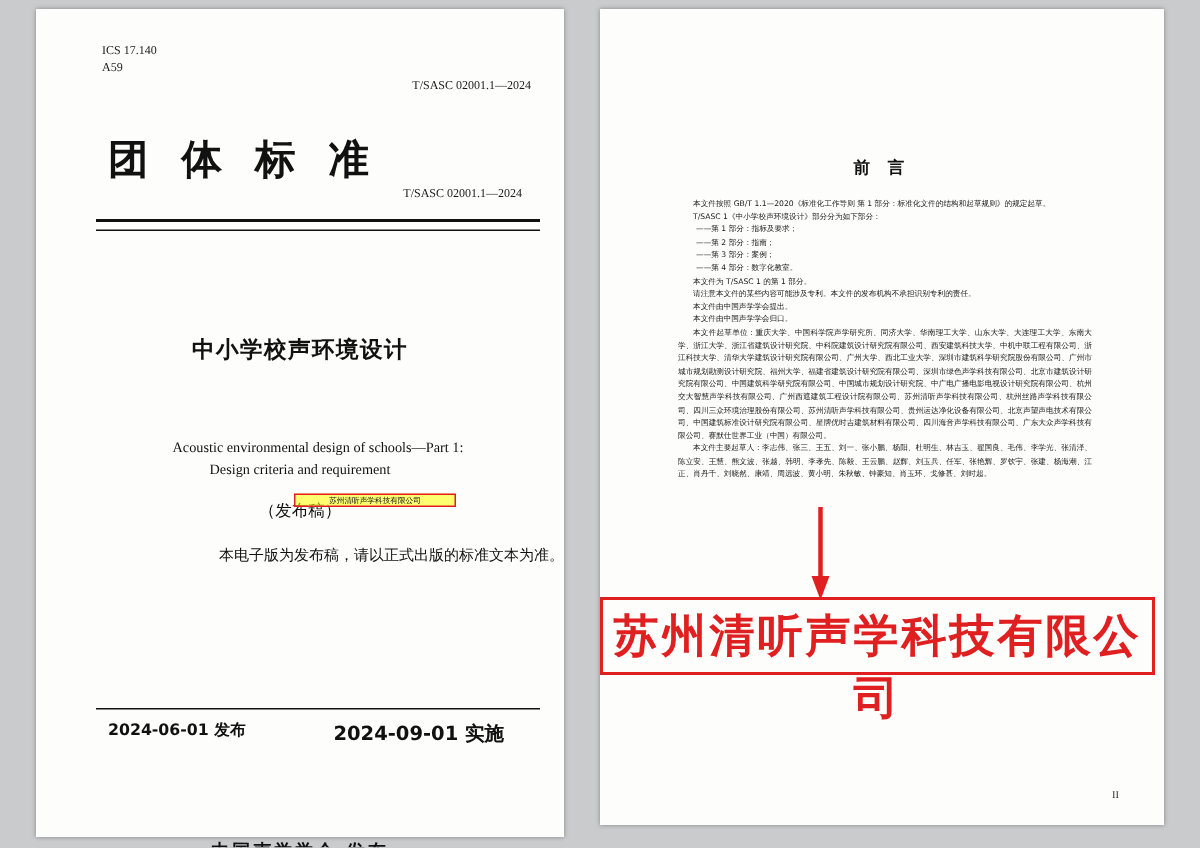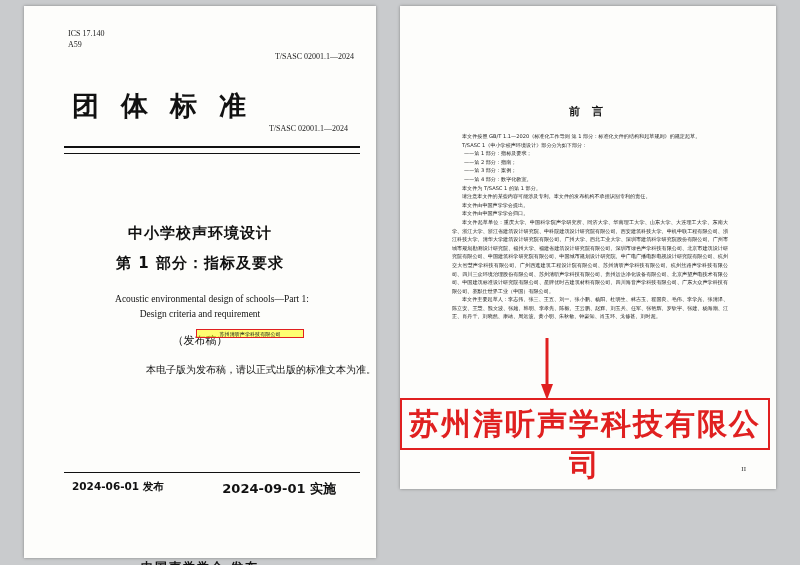--- a/index.html
+++ b/index.html
@@ -24,21 +24,21 @@
   #left-sheet {
     left: 24px;
     top: 6px;
     width: 352px;
     height: 552px;
   }
   #right-sheet {
     left: 400px;
     top: 6px;
     width: 376px;
-    height: 483px;
+    height: 544px;
   }
   .ics {
     position: absolute;
     left: 44px;
     top: 22px;
     font-size: 8px;
     color: #1a1a1a;
     line-height: 11px;
     font-family: "Liberation Serif", serif;
   }
@@ -238,21 +238,20 @@
       <div>A59</div>
     </div>
     <div class="std-code-top">T/SASC 02001.1—2024</div>
     <div class="big-title">团体标准</div>
     <div class="std-code-sub">T/SASC  02001.1—2024</div>
 
     <div class="rule" id="rule-top"></div>
     <div class="rule" id="rule-mid"></div>
 
     <div class="cn-title" id="cn-title-1">中小学校声环境设计</div>
-    <div class="cn-title" id="cn-title-2">第 1 部分：指标及要求</div>
     <div class="en-title" id="en-title-1">Acoustic environmental design of schools—Part 1:</div>
     <div class="en-title" id="en-title-2">Design criteria and requirement</div>
     <div class="draft-mark">（发布稿）</div>
     <div class="note-line">本电子版为发布稿，请以正式出版的标准文本为准。</div>
 
     <div class="rule" id="rule-bottom"></div>
     <div class="date-left">2024-06-01 发布</div>
     <div class="date-right">2024-09-01 实施</div>
     <div class="publisher">中国声学学会  发布</div>
   </div>

